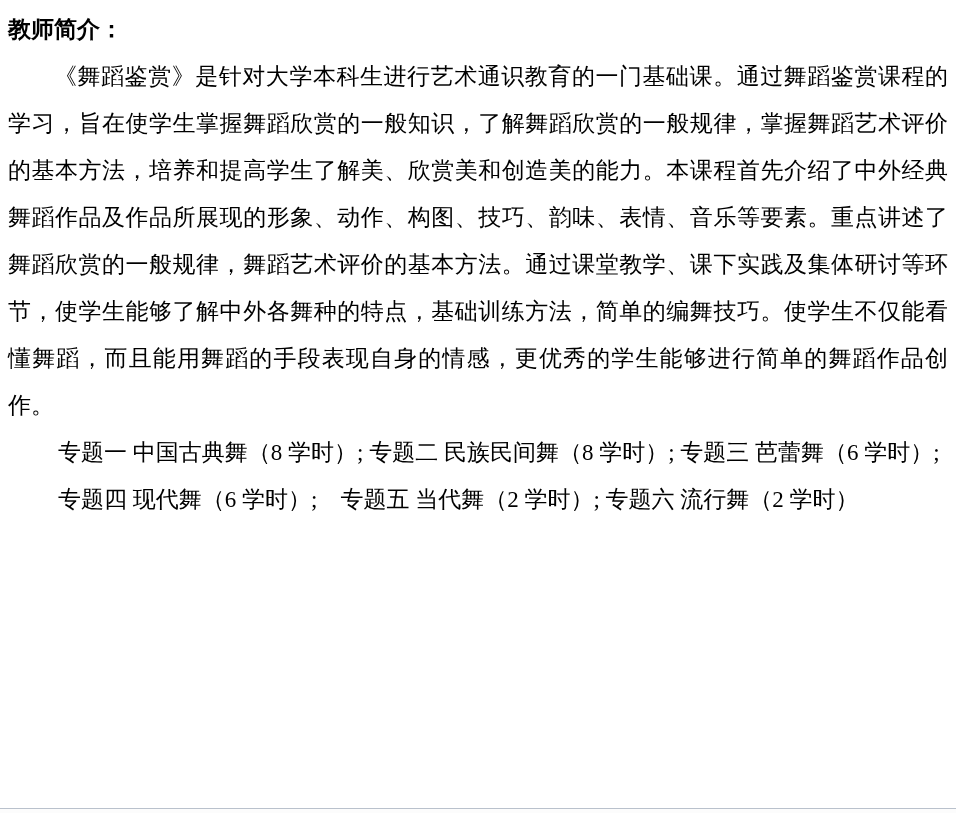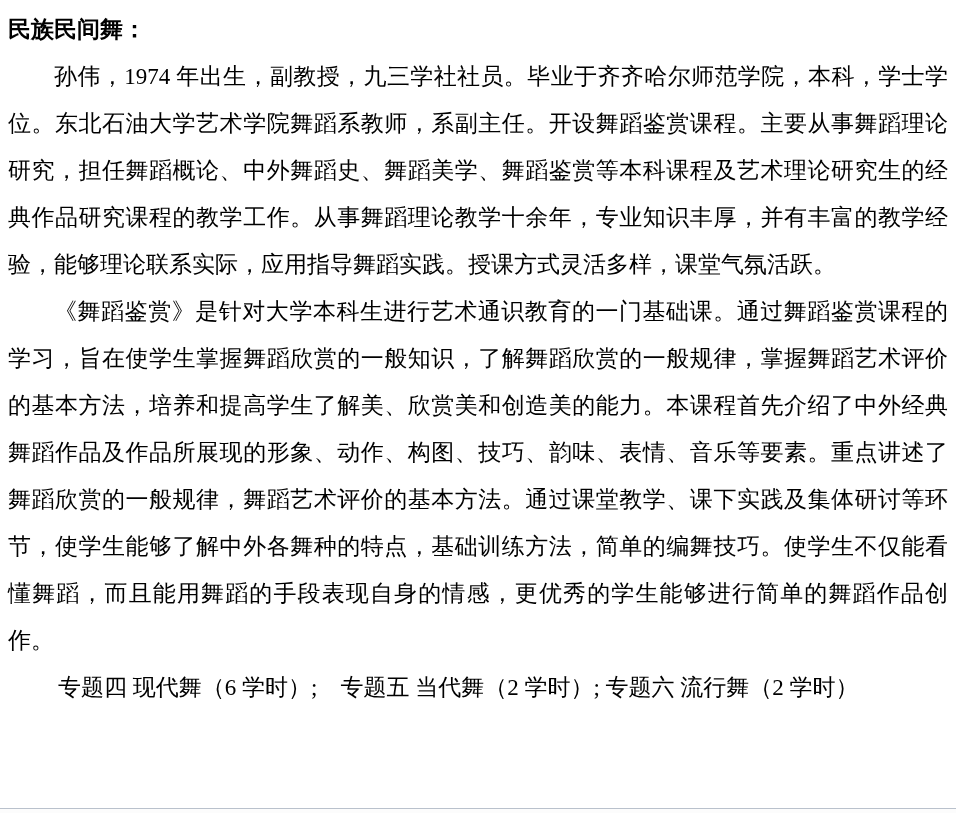--- a/index.html
+++ b/index.html
@@ -46,26 +46,26 @@
     height: 4px;
     background: #fcfcfc;
     border-top: 1px solid #b9c1cc;
   }
 </style>
 </head>
 <body>
 
 <div class="doc">
 
-  <h2 class="section-heading">民族民间舞：</h2>
+  <h2 class="section-heading">教师简介：</h2>
 
-  <p class="body-para">孙伟，1974 年出生，副教授，九三学社社员。毕业于齐齐哈尔师范学院，本科，学士学位。东北石油大学艺术学院舞蹈系教师，系副主任。开设舞蹈鉴赏课程。主要从事舞蹈理论研究，担任舞蹈概论、中外舞蹈史、舞蹈美学、舞蹈鉴赏等本科课程及艺术理论研究生的经典作品研究课程的教学工作。从事舞蹈理论教学十余年，专业知识丰厚，并有丰富的教学经验，能够理论联系实际，应用指导舞蹈实践。授课方式灵活多样，课堂气氛活跃。</p>
 
 
   <p class="body-para">《舞蹈鉴赏》是针对大学本科生进行艺术通识教育的一门基础课。通过舞蹈鉴赏课程的学习，旨在使学生掌握舞蹈欣赏的一般知识，了解舞蹈欣赏的一般规律，掌握舞蹈艺术评价的基本方法，培养和提高学生了解美、欣赏美和创造美的能力。本课程首先介绍了中外经典舞蹈作品及作品所展现的形象、动作、构图、技巧、韵味、表情、音乐等要素。重点讲述了舞蹈欣赏的一般规律，舞蹈艺术评价的基本方法。通过课堂教学、课下实践及集体研讨等环节，使学生能够了解中外各舞种的特点，基础训练方法，简单的编舞技巧。使学生不仅能看懂舞蹈，而且能用舞蹈的手段表现自身的情感，更优秀的学生能够进行简单的舞蹈作品创作。</p>
 
 
+  <p class="chapter-line">专题一 中国古典舞（8 学时）; 专题二 民族民间舞（8 学时）; 专题三 芭蕾舞（6 学时）;</p>
 
   <p class="chapter-line">专题四 现代舞（6 学时）;　专题五 当代舞（2 学时）; 专题六 流行舞（2 学时）</p>
 
 </div>
 
 <div class="bottom-divider"></div>
 
 </body></html>

